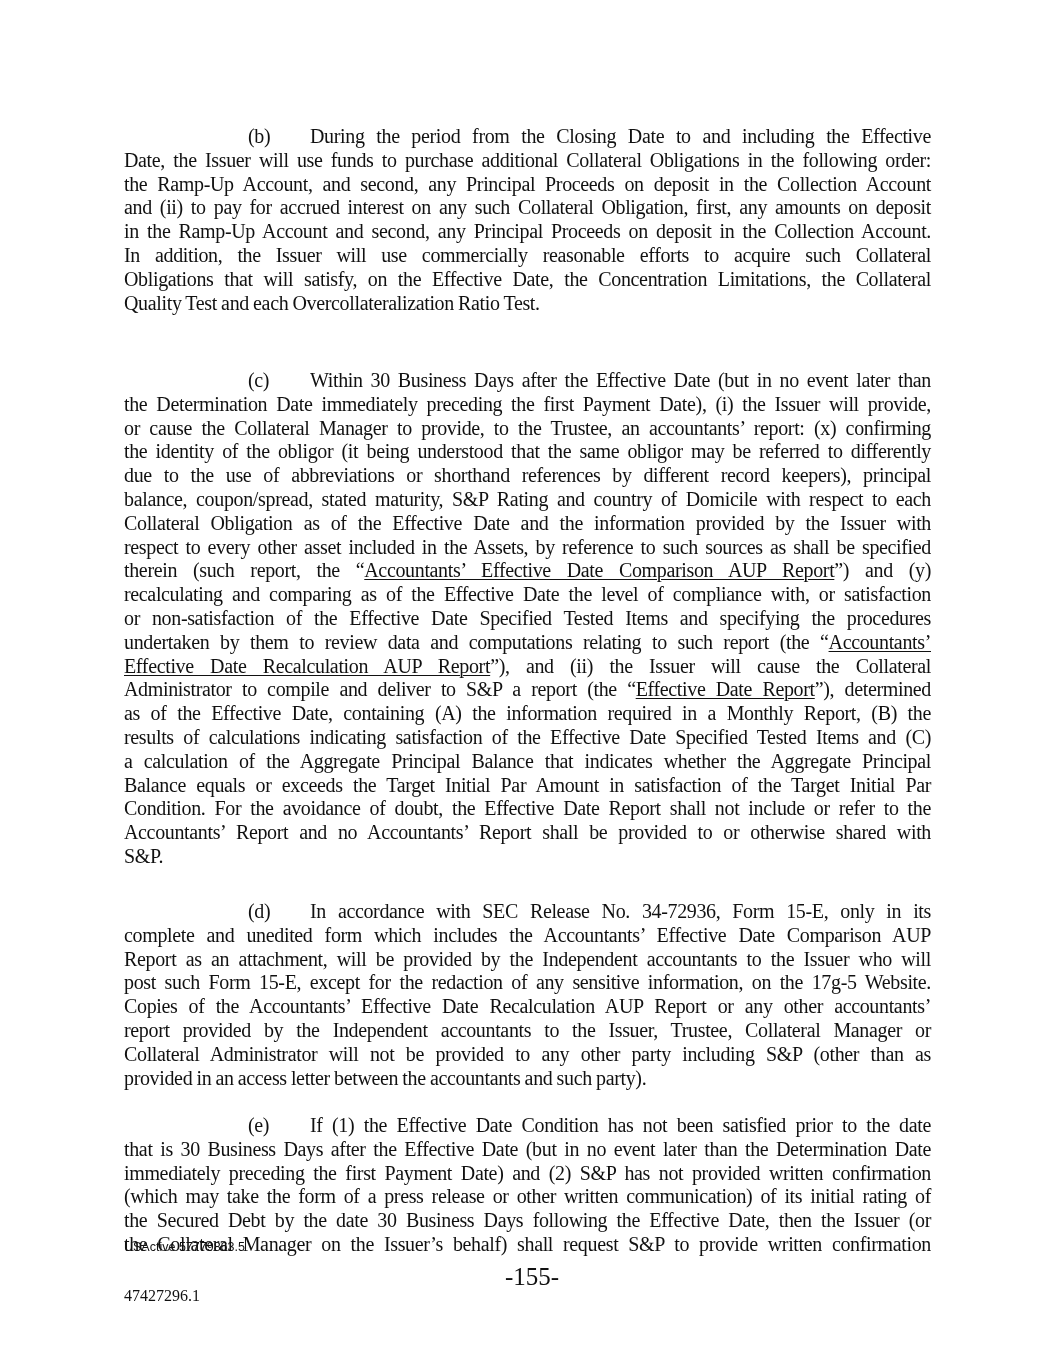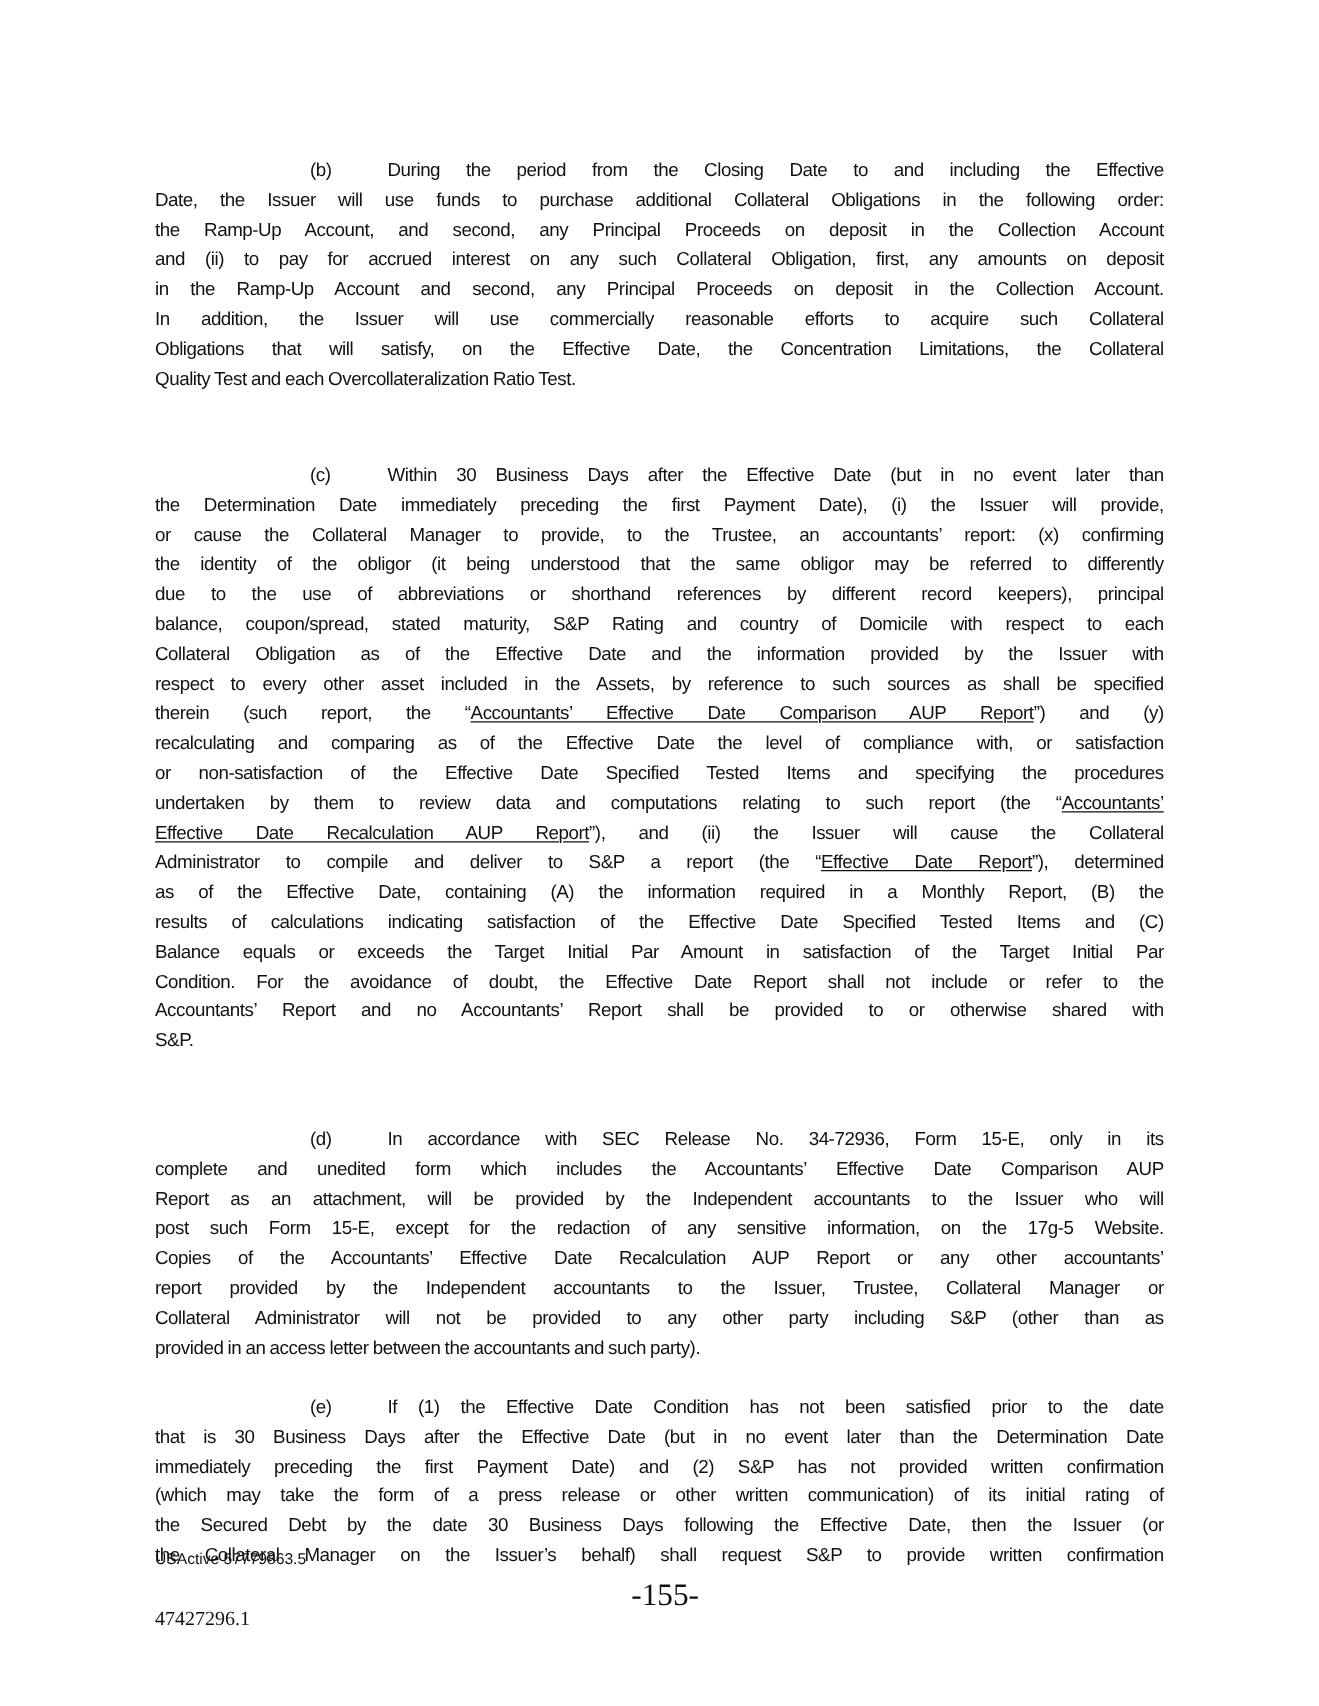--- a/index.html
+++ b/index.html
@@ -1,21 +1,21 @@
 <!DOCTYPE html>
 <html><head>
 <meta charset="utf-8">
 <style>
   html, body { margin: 0; padding: 0; background: #ffffff; }
   body { width: 1055px; height: 1365px; position: relative; overflow: hidden; }
   .page { position: absolute; left: 0; top: 0; width: 1055px; height: 1365px; background: #fff; }
   .para { position: absolute; left: 124px; width: 807px; color: #111; }
   .line {
-    font-family: Liberation Sans, sans-serif;
-    font-size: 15px;
+    font-family: Liberation Serif, serif;
+    font-size: 20px;
     line-height: 23.8px;
     height: 23.8px;
     white-space: nowrap;
     text-align: justify;
     text-align-last: justify;
     letter-spacing: -0.35px;
     word-spacing: -0.5px;
     display: block;
   }
   .line.last { text-align-last: left; }
@@ -59,20 +59,21 @@
       <div class="line"><span>Collateral Obligation as of the Effective Date and the information provided by the Issuer with</span></div>
       <div class="line"><span>respect to every other asset included in the Assets, by reference to such sources as shall be specified</span></div>
       <div class="line"><span>therein (such report, the “</span><span class="u">Accountants’ Effective Date Comparison AUP Report</span><span>”) and (y)</span></div>
       <div class="line"><span>recalculating and comparing as of the Effective Date the level of compliance with, or satisfaction</span></div>
       <div class="line"><span>or non-satisfaction of the Effective Date Specified Tested Items and specifying the procedures</span></div>
       <div class="line"><span>undertaken by them to review data and computations relating to such report (the “</span><span class="u">Accountants’</span></div>
       <div class="line"><span class="u">Effective Date Recalculation AUP Report</span><span>”), and (ii) the Issuer will cause the Collateral</span></div>
       <div class="line"><span>Administrator to compile and deliver to S&amp;P a report (the “</span><span class="u">Effective Date Report</span><span>”), determined</span></div>
       <div class="line"><span>as of the Effective Date, containing (A) the information required in a Monthly Report, (B) the</span></div>
       <div class="line"><span>results of calculations indicating satisfaction of the Effective Date Specified Tested Items and (C)</span></div>
+      <div class="line"><span>a calculation of the Aggregate Principal Balance that indicates whether the Aggregate Principal</span></div>
       <div class="line"><span>Balance equals or exceeds the Target Initial Par Amount in satisfaction of the Target Initial Par</span></div>
       <div class="line"><span>Condition.  For the avoidance of doubt, the Effective Date Report shall not include or refer to the</span></div>
       <div class="line"><span>Accountants’ Report and no Accountants’ Report shall be provided to or otherwise shared with</span></div>
       <div class="line last"><span>S&amp;P.</span></div>
     </div>
   <div class="para" id="para-d" style="top:880px;margin-top:20px;">
       <div class="line indent"><span class="label">(d)</span><span>In accordance with SEC Release No. 34-72936, Form 15-E, only in its</span></div>
       <div class="line"><span>complete and unedited form which includes the Accountants’ Effective Date Comparison AUP</span></div>
       <div class="line"><span>Report as an attachment, will be provided by the Independent accountants to the Issuer who will</span></div>
       <div class="line"><span>post such Form 15-E, except for the redaction of any sensitive information, on the 17g-5 Website.</span></div>

